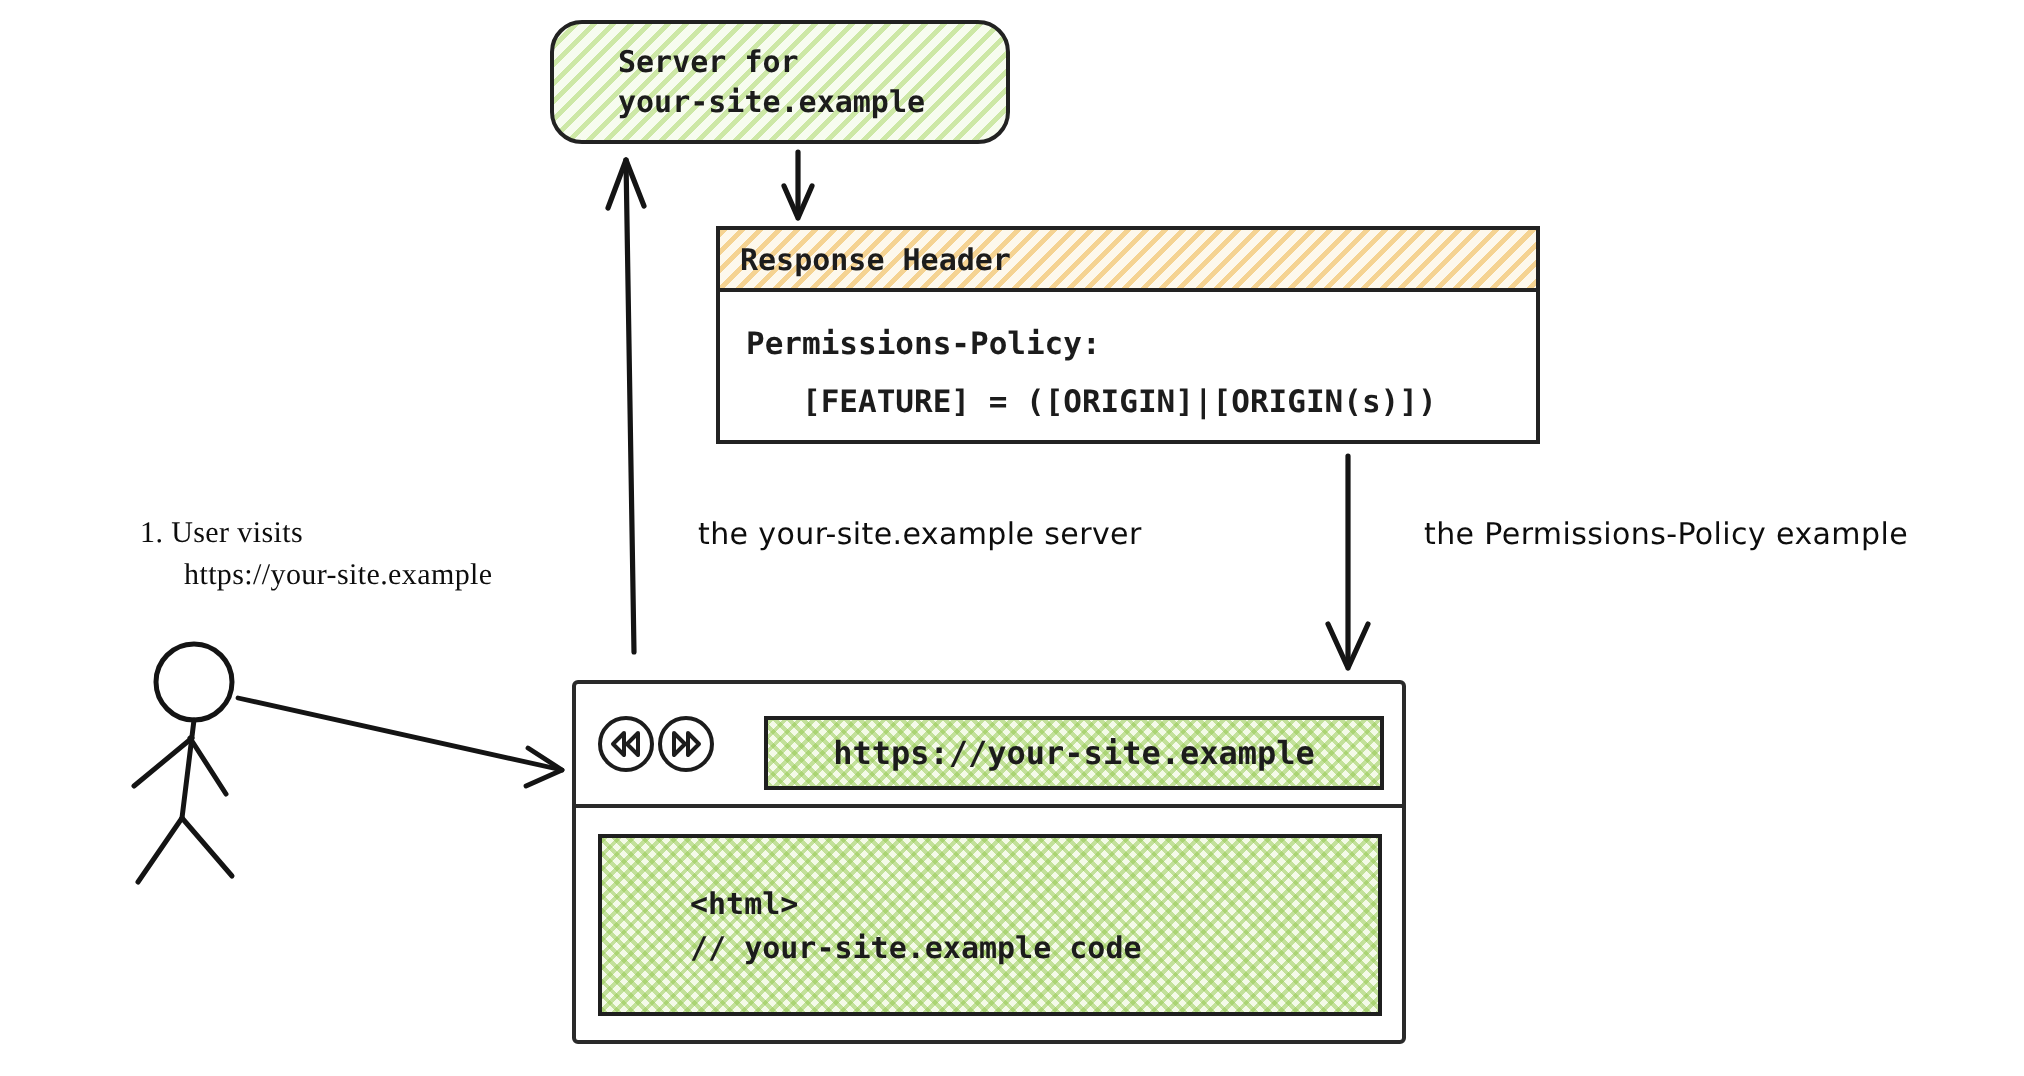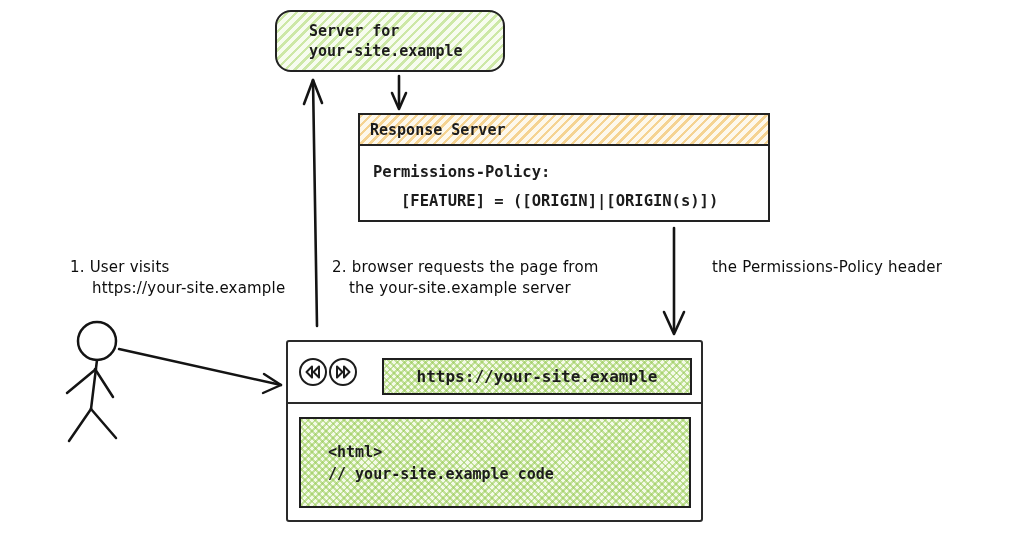--- a/index.html
+++ b/index.html
@@ -50,63 +50,62 @@
   }
   .url-bar {
     position:absolute; left:94px; top:16px; width:310px; height:37px;
     box-sizing:border-box; border:2px solid #1f1f1f;
     display:flex; align-items:center; justify-content:center; font-size:16px;
   }
   .content-box {
     position:absolute; left:11px; top:75px; width:392px; height:91px;
     box-sizing:border-box; border:2px solid #1f1f1f;
     display:flex; flex-direction:column; justify-content:center;
-    padding-left:27px; font-size:15px; line-height:22px;
+    padding-left:44px; font-size:15px; line-height:22px;
   }
 
   
   .step { position:absolute; font-size:15px; line-height:21px; color:#0d0d0d; letter-spacing:.2px; }
   .step .l2 { display:block; }
-  .step-1 { left:70px;  top:257px; }
+  .step-1 { left:70px;  top:257px;font-family:Liberation Serif, serif; }
   .step-1 .l2 { padding-left:22px; }
   .step-2 { left:332px; top:257px; }
   .step-2 .l2 { padding-left:17px; }
   .step-3 { left:697px; top:257px; }
   .step-3 .l2 { padding-left:15px; }
 
   .overlay { position:absolute; left:0; top:0; width:1012px; height:538px; pointer-events:none; }
 </style>
 </head>
 <body>
 
 <div class="canvas">
 
   <div class="server-box mono">
     <span>Server for</span>
     <span>your-site.example</span>
   </div>
 
   <div class="rh-box">
-    <div class="rh-title mono">Response Server</div>
+    <div class="rh-title mono">Response Header</div>
     <div class="rh-body mono">
       <div>Permissions-Policy:</div>
       <div class="rh-line2">[FEATURE] = ([ORIGIN]|[ORIGIN(s)])</div>
     </div>
   </div>
 
   <div class="step step-1">
     <span>1. User visits</span>
     <span class="l2">https://your-site.example</span>
   </div>
   <div class="step step-2">
-    <span>2. browser requests the page from</span>
     <span class="l2">the your-site.example server</span>
   </div>
   <div class="step step-3">
-    <span class="l2">the Permissions-Policy header</span>
+    <span class="l2">the Permissions-Policy example</span>
   </div>
 
   <div class="browser">
     <div class="browser-toolbar">
       <button class="nav-btn">
         <span>
           <svg width="30" height="30" viewBox="0 0 30 30" fill="none" stroke="#1c1c1c" stroke-width="2" stroke-linejoin="round">
             <circle cx="15" cy="15" r="13"></circle>
             <path d="M14 9.5 L8.5 15 L14 20.5 Z"></path>
             <path d="M21 9.5 L15.5 15 L21 20.5 Z"></path>

